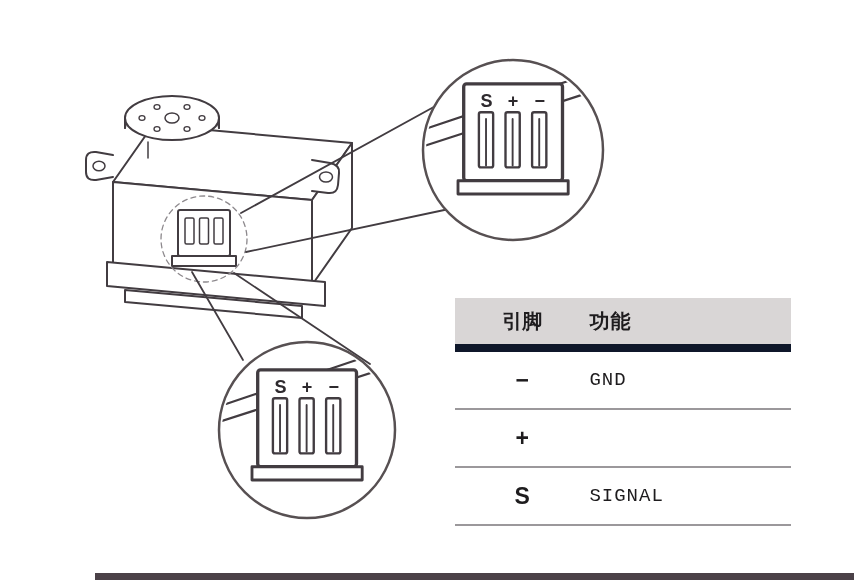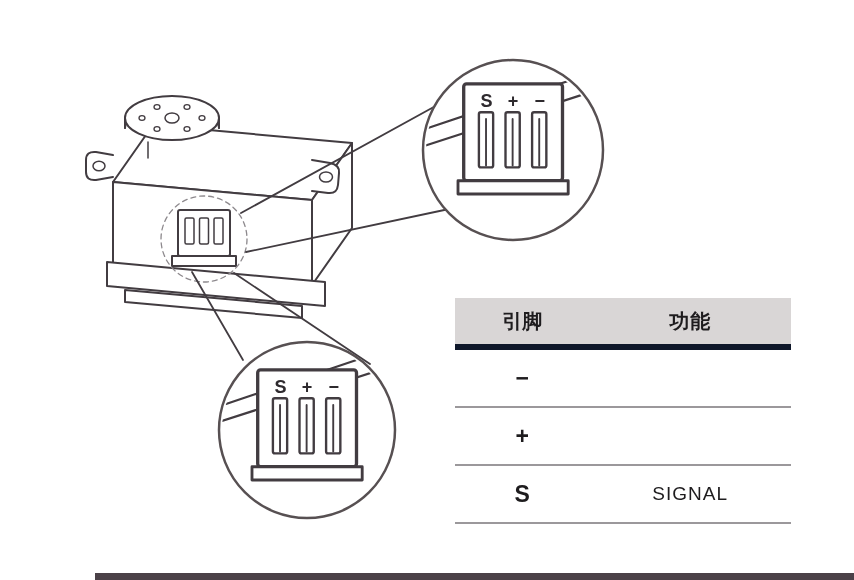--- a/index.html
+++ b/index.html
@@ -14,29 +14,29 @@
 
   
   .pin-table {
     position:absolute; left:455px; top:298px; width:336px;
     color:#1e1c1e;
   }
   .pt-header {
     height:46px; background:#d9d6d6;
     display:flex; align-items:center;
     font-weight:bold; font-size:20px;
-    border-bottom:6px solid #0f172a;
+    border-bottom:8px solid #0f172a;
   }
   .pt-row {
     height:56px; display:flex; align-items:center;
     border-bottom:2px solid #9b989b;
     font-size:19px;
   }
   .col-pin  { width:40%; text-align:center; }
-  .col-fn   { width:60%; text-align:center; letter-spacing:1px; }
+  .col-fn   { width:60%; letter-spacing:1px;font-family:Liberation Mono, monospace; }
   .pt-row .col-pin { font-weight:bold; font-size:23px; }
 
   .bottom-bar {
     position:absolute; left:95px; right:0; top:573px; height:7px;
     background:#4b4148;
   }
 
   svg text { font-family:"Liberation Sans","DejaVu Sans",sans-serif; }
 </style>
 </head>
@@ -132,20 +132,21 @@
     <use href="#connector-detail" transform="translate(252,366) scale(0.95)"></use>
   </svg>
 
   <div class="pin-table">
     <div class="pt-header">
       <div class="col-pin">引脚</div>
       <div class="col-fn">功能</div>
     </div>
     <div class="pt-row">
       <div class="col-pin">−</div>
+      <div class="col-fn">GND</div>
     </div>
     <div class="pt-row">
       <div class="col-pin">+</div>
     </div>
     <div class="pt-row">
       <div class="col-pin">S</div>
       <div class="col-fn">SIGNAL</div>
     </div>
   </div>
 

